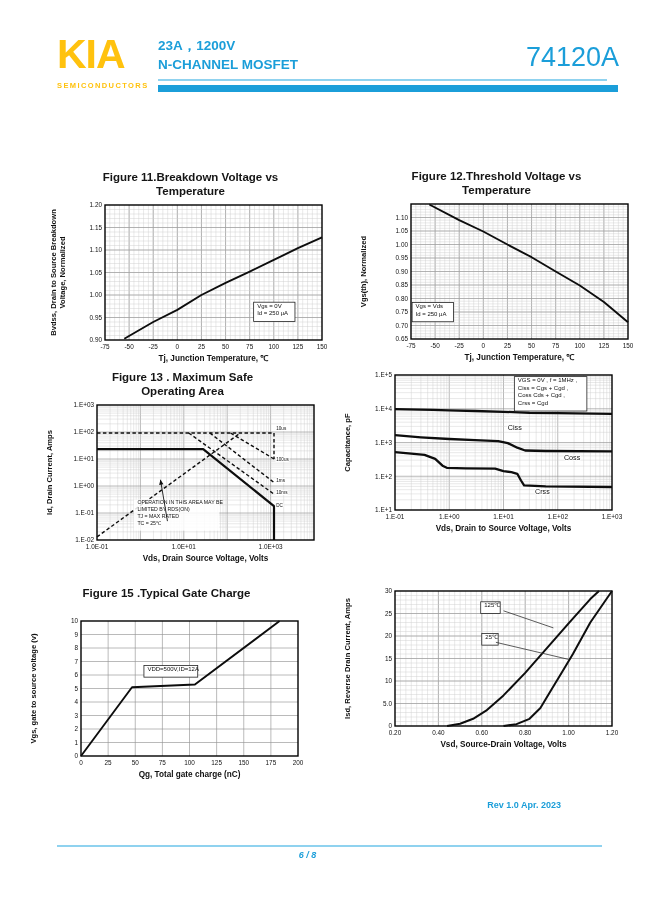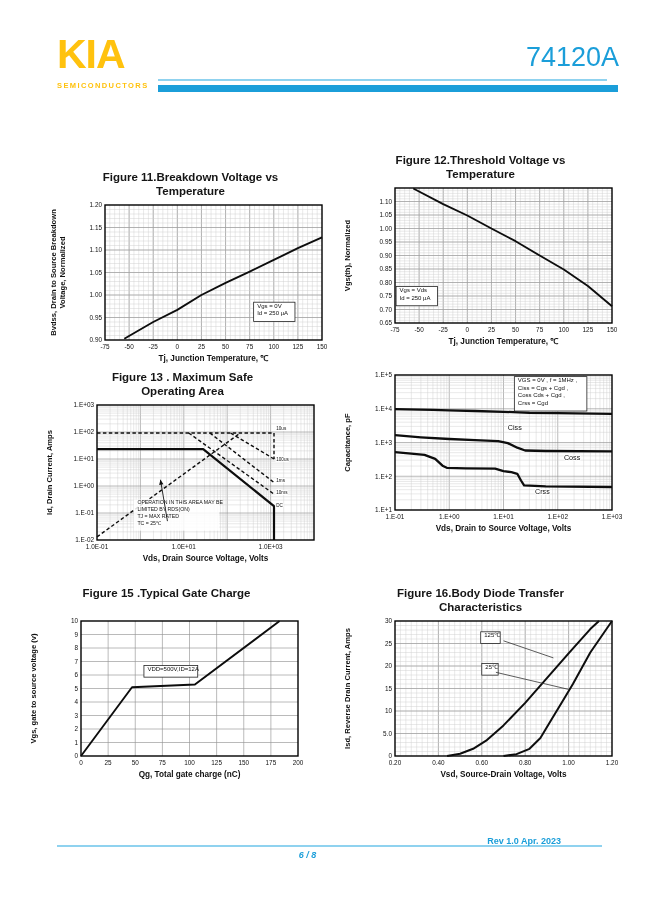--- a/index.html
+++ b/index.html
@@ -20,29 +20,31 @@
   
   .fig{position:absolute;width:285px;}
   .fig-title{height:30px;text-align:center;font-weight:bold;font-size:11.5px;line-height:1.22;
     white-space:pre-line;color:#151515;}
   .fig-plot{width:285px;height:182px;}
   svg text{font-family:"Liberation Sans",sans-serif;}
   
   .footer-rule{position:absolute;left:57px;top:845px;width:545px;height:1.5px;background:var(--accent-soft,#8FD2EF);}
   .footer-page{position:absolute;left:0;top:850px;width:615px;text-align:center;
     font-size:9px;font-weight:bold;color:var(--accent,#1B9ED9);font-style:italic;}
-  .footer-rev{position:absolute;right:88px;top:836px;font-size:9px;font-weight:bold;color:var(--accent,#1B9ED9);}
+  .footer-rev{position:absolute;right:88px;top:800px;font-size:9px;font-weight:bold;color:var(--accent,#1B9ED9);}
 </style>
 </head>
 <body>
 
 <header>
   <div class="brand-name">KIA</div>
   <div class="brand-sub">SEMICONDUCTORS</div>
   <div class="subtitle">
+    <div>23A，1200V</div>
+    <div>N-CHANNEL MOSFET</div>
   </div>
   <div class="part-number">74120A</div>
   <div class="rule-thin"></div>
   <div class="rule-thick"></div>
 </header>
 
 <main>
   <figure class="fig" style="left:40px;top:162px;margin:8px">
     <div class="fig-title">Figure 11.Breakdown Voltage vs
 Temperature</div>
@@ -155,21 +157,21 @@
           <text x="54" y="97.3" font-size="6.4" text-anchor="end" fill="#111">1.00</text>
           <text x="54" y="74.79999999999997" font-size="6.4" text-anchor="end" fill="#111">1.05</text>
           <text x="54" y="52.29999999999994" font-size="6.4" text-anchor="end" fill="#111">1.10</text>
           <text x="54" y="29.80000000000003" font-size="6.4" text-anchor="end" fill="#111">1.15</text>
           <text x="54" y="7.3" font-size="6.4" text-anchor="end" fill="#111">1.20</text>
           <text x="165.5" y="161" font-size="8.2" font-weight="bold" text-anchor="middle" fill="#111">Tj, Junction Temperature, ℃</text>
           <text transform="translate(7.5 72.5) rotate(-90)" font-size="7.6" font-weight="bold" text-anchor="middle" fill="#111">Bvdss, Drain to Source Breakdown</text>
           <text transform="translate(16.5 72.5) rotate(-90)" font-size="7.6" font-weight="bold" text-anchor="middle" fill="#111">Voltage, Normalized</text>
         </svg></div>
   </figure>
-  <figure class="fig" style="left:338px;top:153px;margin:0">
+  <figure class="fig" style="left:338px;top:153px;margin:16px">
     <div class="fig-title">Figure 12.Threshold Voltage vs
 Temperature</div>
     <div class="fig-plot"><svg viewBox="0 0 285 182" width="285" height="182">
           <g>
             <line x1="61.82222222222222" y1="5" x2="61.82222222222222" y2="140" stroke="#cdcdcd" stroke-width="0.45"></line>
             <line x1="66.64444444444445" y1="5" x2="66.64444444444445" y2="140" stroke="#cdcdcd" stroke-width="0.45"></line>
             <line x1="71.46666666666667" y1="5" x2="71.46666666666667" y2="140" stroke="#cdcdcd" stroke-width="0.45"></line>
             <line x1="76.28888888888889" y1="5" x2="76.28888888888889" y2="140" stroke="#cdcdcd" stroke-width="0.45"></line>
             <line x1="81.11111111111111" y1="5" x2="81.11111111111111" y2="140" stroke="#cdcdcd" stroke-width="0.45"></line>
             <line x1="85.93333333333334" y1="5" x2="85.93333333333334" y2="140" stroke="#cdcdcd" stroke-width="0.45"></line>
@@ -576,22 +578,20 @@
           <text x="54" y="61.3" font-size="6.4" text-anchor="end" fill="#111">6</text>
           <text x="54" y="47.8" font-size="6.4" text-anchor="end" fill="#111">7</text>
           <text x="54" y="34.3" font-size="6.4" text-anchor="end" fill="#111">8</text>
           <text x="54" y="20.8" font-size="6.4" text-anchor="end" fill="#111">9</text>
           <text x="54" y="7.3" font-size="6.4" text-anchor="end" fill="#111">10</text>
           <text x="165.5" y="161" font-size="8.2" font-weight="bold" text-anchor="middle" fill="#111">Qg, Total gate charge (nC)</text>
           <text transform="translate(12 72.5) rotate(-90)" font-size="7.6" font-weight="bold" text-anchor="middle" fill="#111">Vgs, gate to source voltage (v)</text>
         </svg></div>
   </figure>
   <figure class="fig" style="left:338px;top:586px;margin:0">
-    <div class="fig-title">Figure 16.Body Diode Transfer
-Characteristics</div>
     <div class="fig-plot"><svg viewBox="0 0 285 182" width="285" height="182">
           <g>
             <line x1="62.425" y1="5" x2="62.425" y2="140" stroke="#cdcdcd" stroke-width="0.45"></line>
             <line x1="67.85" y1="5" x2="67.85" y2="140" stroke="#cdcdcd" stroke-width="0.45"></line>
             <line x1="73.275" y1="5" x2="73.275" y2="140" stroke="#cdcdcd" stroke-width="0.45"></line>
             <line x1="78.7" y1="5" x2="78.7" y2="140" stroke="#cdcdcd" stroke-width="0.45"></line>
             <line x1="84.12500000000001" y1="5" x2="84.12500000000001" y2="140" stroke="#cdcdcd" stroke-width="0.45"></line>
             <line x1="89.55000000000001" y1="5" x2="89.55000000000001" y2="140" stroke="#cdcdcd" stroke-width="0.45"></line>
             <line x1="94.97500000000002" y1="5" x2="94.97500000000002" y2="140" stroke="#cdcdcd" stroke-width="0.45"></line>
             <line x1="100.40000000000003" y1="5" x2="100.40000000000003" y2="140" stroke="#cdcdcd" stroke-width="0.45"></line>

